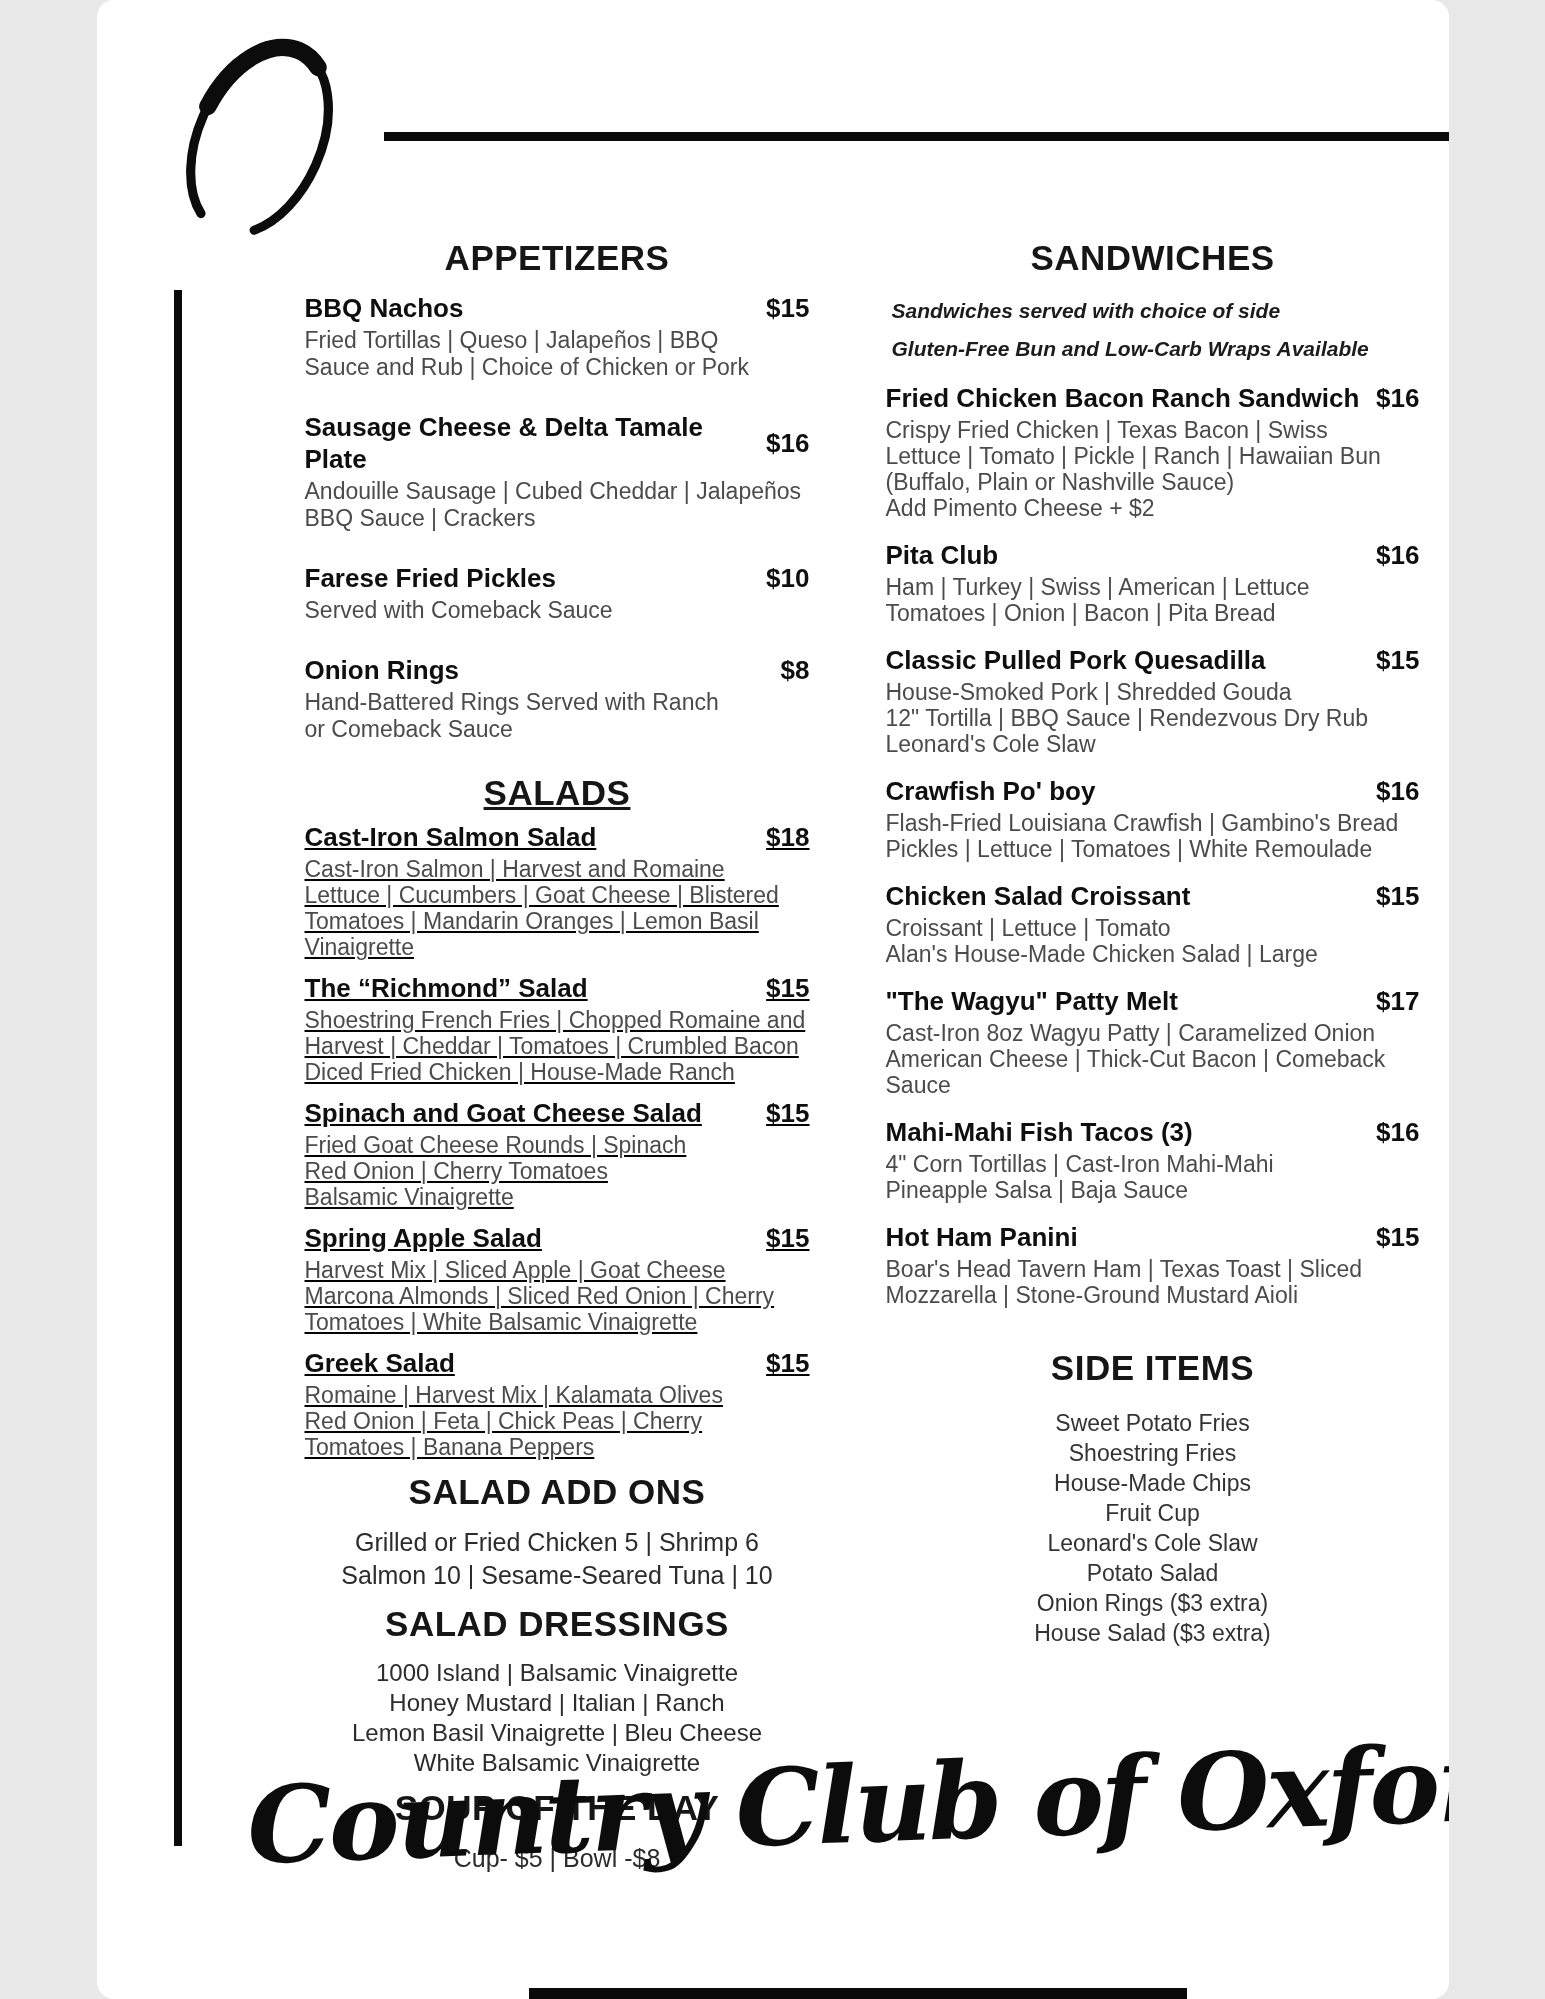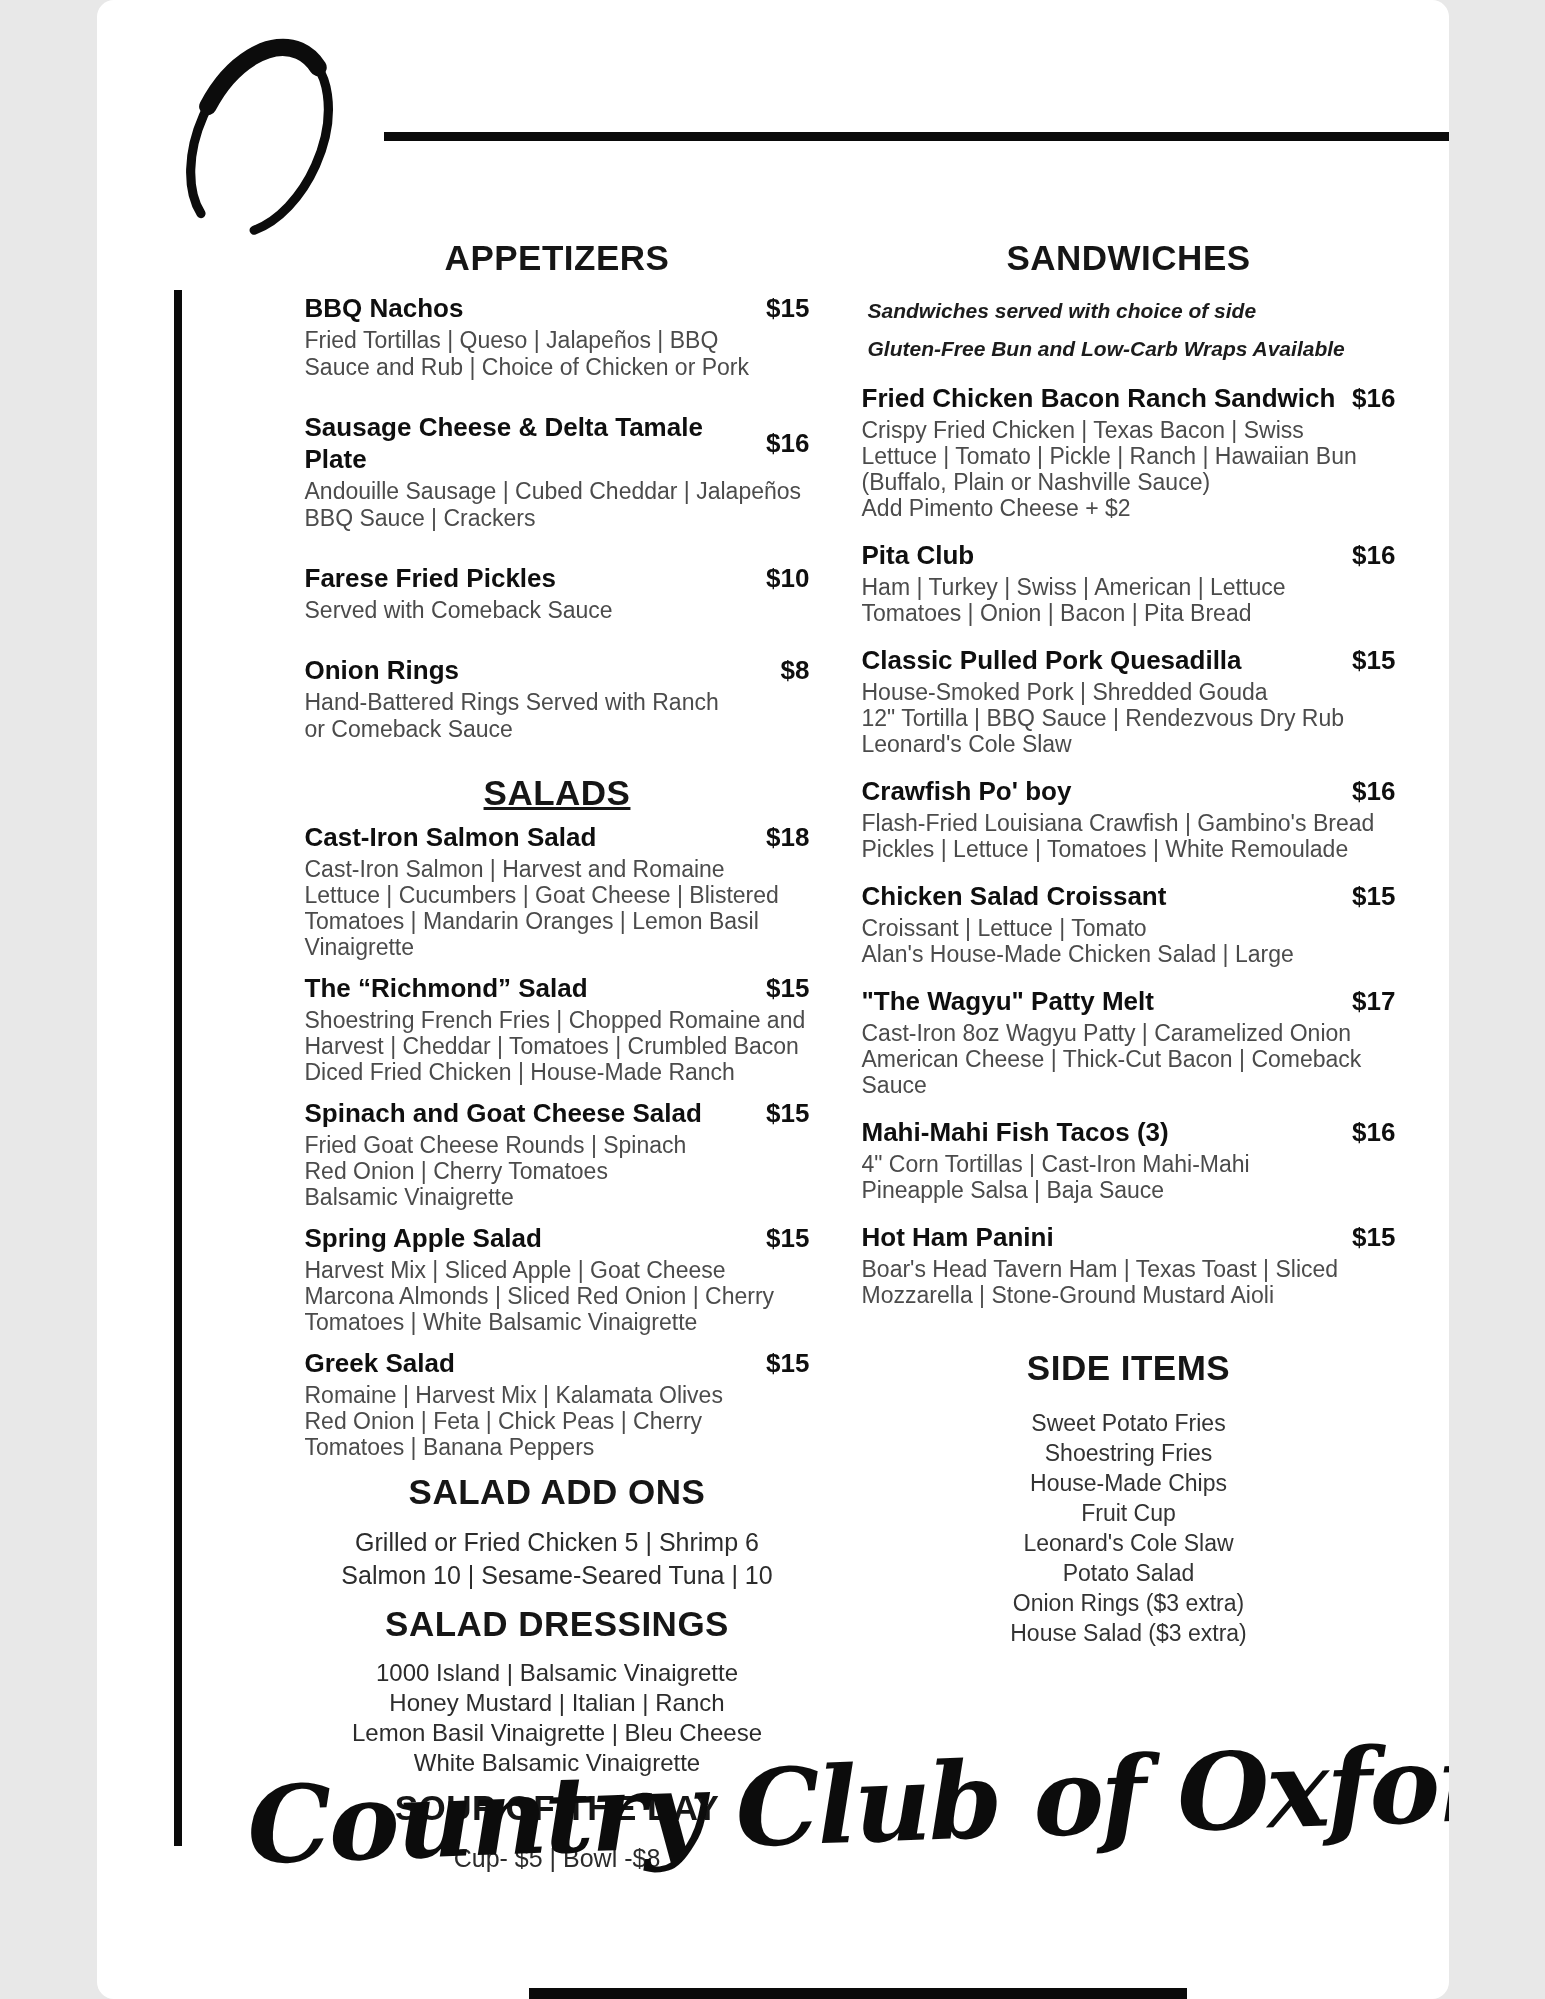--- a/index.html
+++ b/index.html
@@ -12,38 +12,38 @@
   
   .rule{position:absolute;background:#0a0a0a;}
   #top-rule{left:287px;top:132px;width:1148px;height:9px;}
   #right-rule{left:1427px;top:177px;width:9px;height:1410px;}
   #left-rule{left:77px;top:290px;width:8px;height:1556px;}
   #bottom-rule{left:432px;top:1988px;width:658px;height:11px;}
   
   #deco-o{position:absolute;left:50px;top:28px;width:225px;height:225px;}
   
   #col-left{position:absolute;left:208px;top:238px;width:505px;}
-  #col-right{position:absolute;left:765px;top:238px;width:534px;}
+  #col-right{position:absolute;left:789px;top:238px;width:534px;}
   .section h2{
     text-align:center;margin:0 0 14px 0;
     font-weight:800;font-size:35px;letter-spacing:.5px;color:#161616;
     font-family:"Liberation Sans",sans-serif;
   }
   .item{margin-bottom:30px;}
   .item-head{display:flex;justify-content:space-between;align-items:center;gap:14px;}
   .item-name{font-weight:700;font-size:26px;line-height:32px;color:#0f0f0f;}
   .item-price{font-weight:700;font-size:26px;color:#0f0f0f;white-space:nowrap;}
   .desc{margin-top:3px;}
   .desc div{font-size:23px;line-height:27px;color:#4b4b4b;}
   .note{font-style:italic;font-weight:700;font-size:21px;line-height:38px;color:#1c1c1c;margin:2px 0 14px 6px;}
   .clines{text-align:center;}
   .clines div{font-size:25px;line-height:33px;color:#2c2c2c;}
   
   [data-section="salads"] h2{margin-bottom:8px;text-decoration:underline;}
-  [data-section="salads"] .item{margin-bottom:12px;}
+  [data-section="salads"] .item{margin-bottom:12px;text-decoration:underline;}
   [data-section="salads"] .desc div{line-height:26px;}
   [data-section="appetizers"] .item{margin-bottom:30px;}
   [data-section="salad-add-ons"]{margin-top:2px;}
   [data-section="salad-dressings"]{margin-top:12px;}
   [data-section="salad-dressings"] .clines div{font-size:24px;line-height:30px;}
   [data-section="soup-of-the-day"]{margin-top:10px;}
   [data-section="sandwiches"] .item{margin-bottom:18px;}
   [data-section="sandwiches"] .desc div{line-height:26px;}
   [data-section="side-items"]{margin-top:40px;}
   [data-section="side-items"] h2{margin-bottom:20px;}

